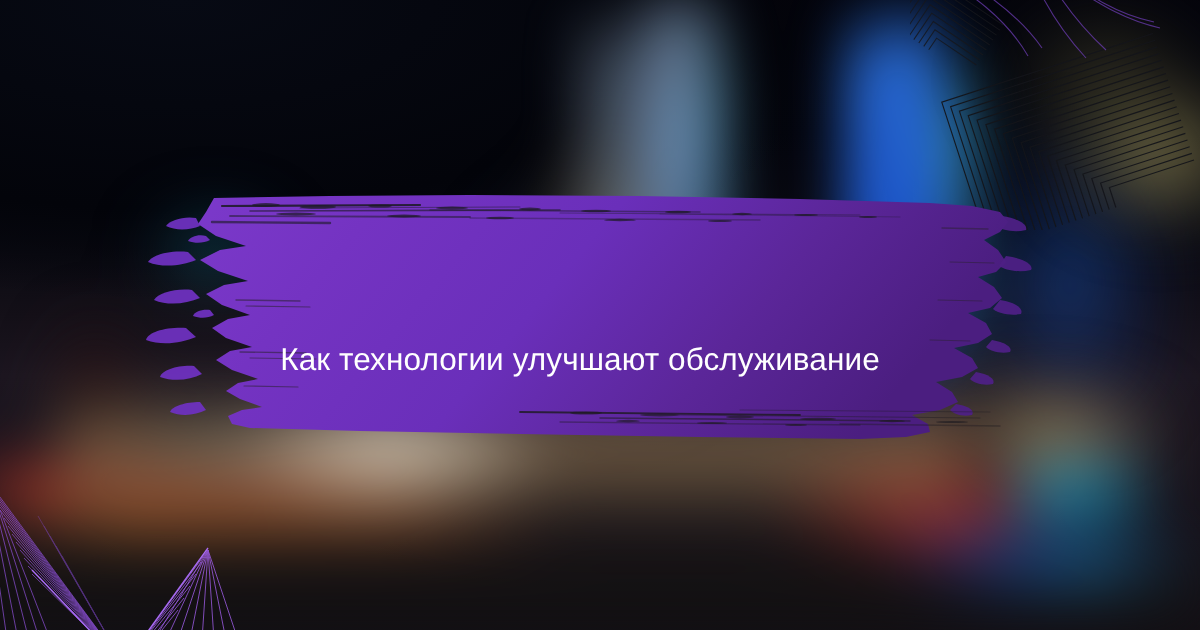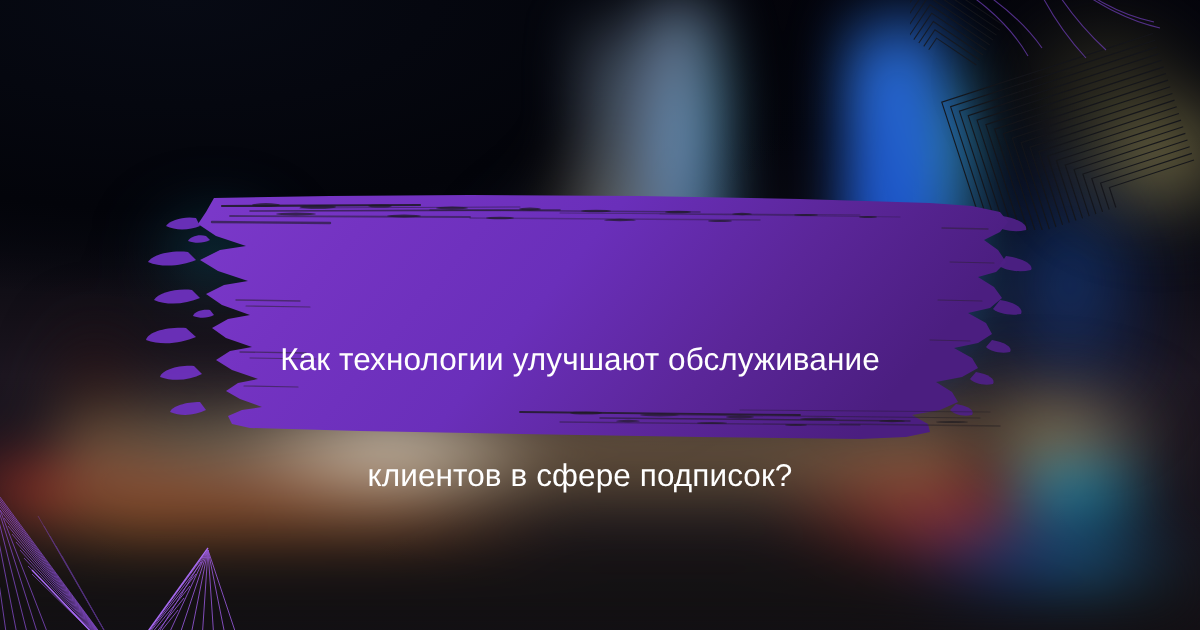--- a/index.html
+++ b/index.html
@@ -410,16 +410,15 @@
         <path d="M942 228 L988 229" stroke-width="1.3"></path>
         <path c="" d="M950 262 L994 263" stroke-width="1.1"></path>
         <path d="M938 300 L982 301" stroke-width="1.2"></path>
         <path d="M930 340 L970 341" stroke-width="1.0"></path>
       </g>
     </svg>
   </div>
 
   <div id="headline">
     <span class="hl-line">Как технологии улучшают обслуживание</span>
-    <span class="hl-line">клиентов в сфере подписок?</span>
   </div>
 
 </div>
 
 </body></html>

